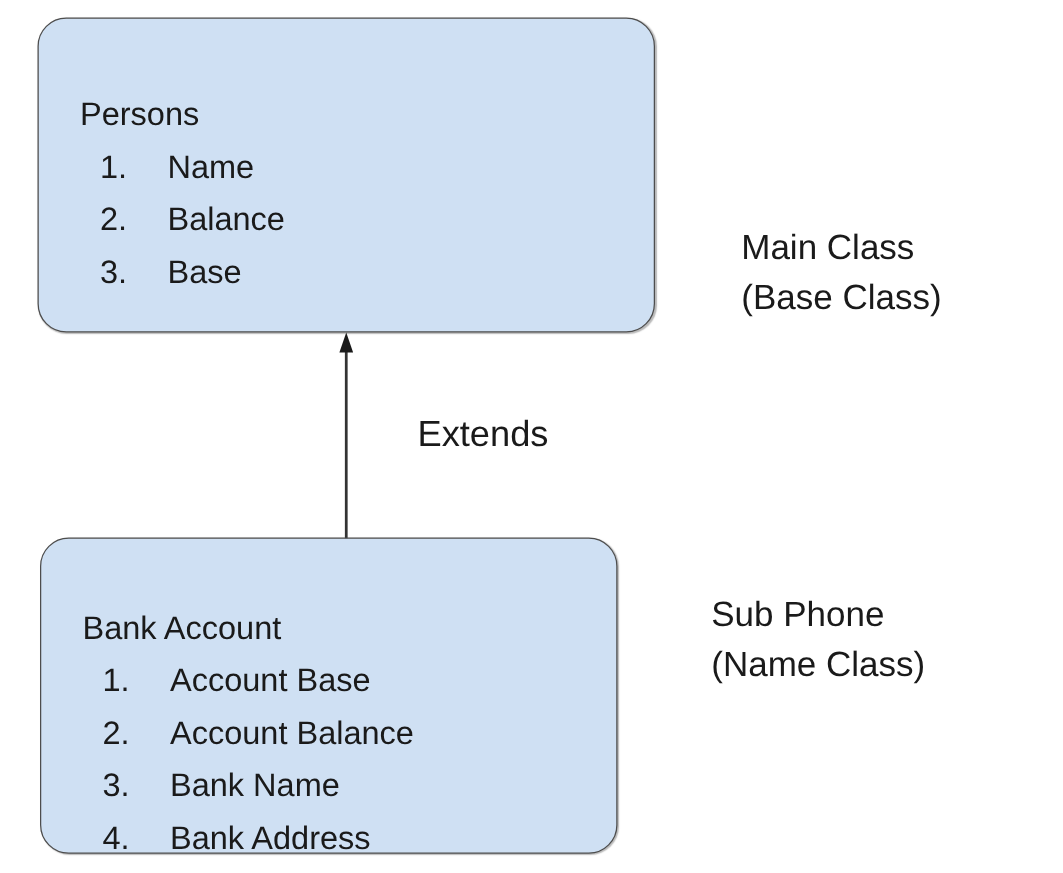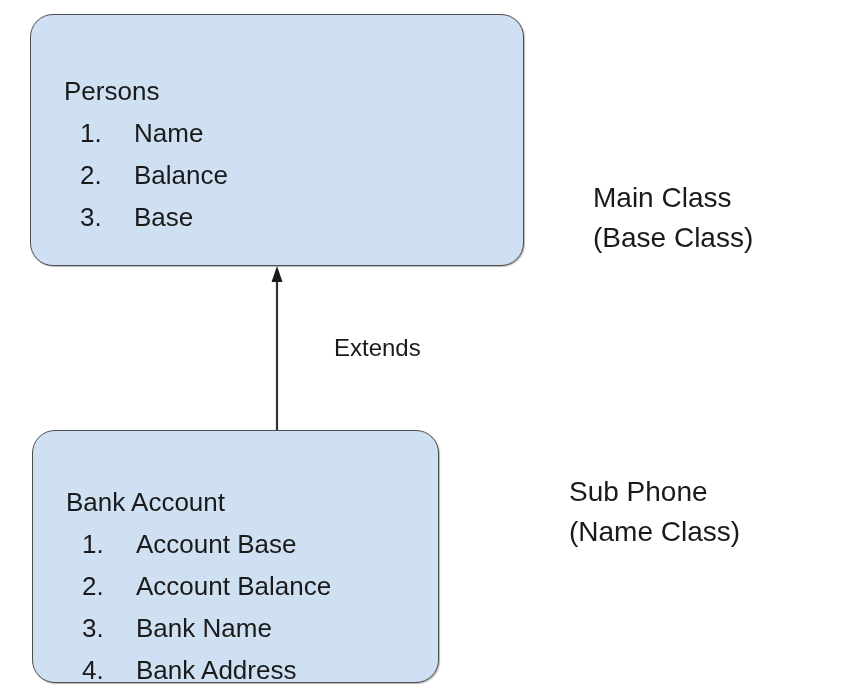--- a/index.html
+++ b/index.html
@@ -30,21 +30,21 @@
   }
   #box-persons {
     left: 30px;
     top: 14px;
     width: 494px;
     height: 252px;
   }
   #box-bank-account {
     left: 32px;
     top: 430px;
-    width: 407px;
+    width: 462px;
     height: 253px;
   }
 
   .box-inner {
     position: absolute;
     left: 33px;
     top: 26px;
     right: 10px;
     margin-top: 29px;
   }
@@ -87,21 +87,21 @@
     top: 258px;
     width: 46px;
     height: 180px;
   }
 
   
   #extends-label {
     position: absolute;
     left: 334px;
     top: 328px;
-    font-size: 24px;
+    font-size: 29px;
     line-height: 40px;
     color: #1a1a1a;
     white-space: nowrap;
   }
 
   
   .side-note {
     position: absolute;
     font-size: 28px;
     line-height: 40px;

